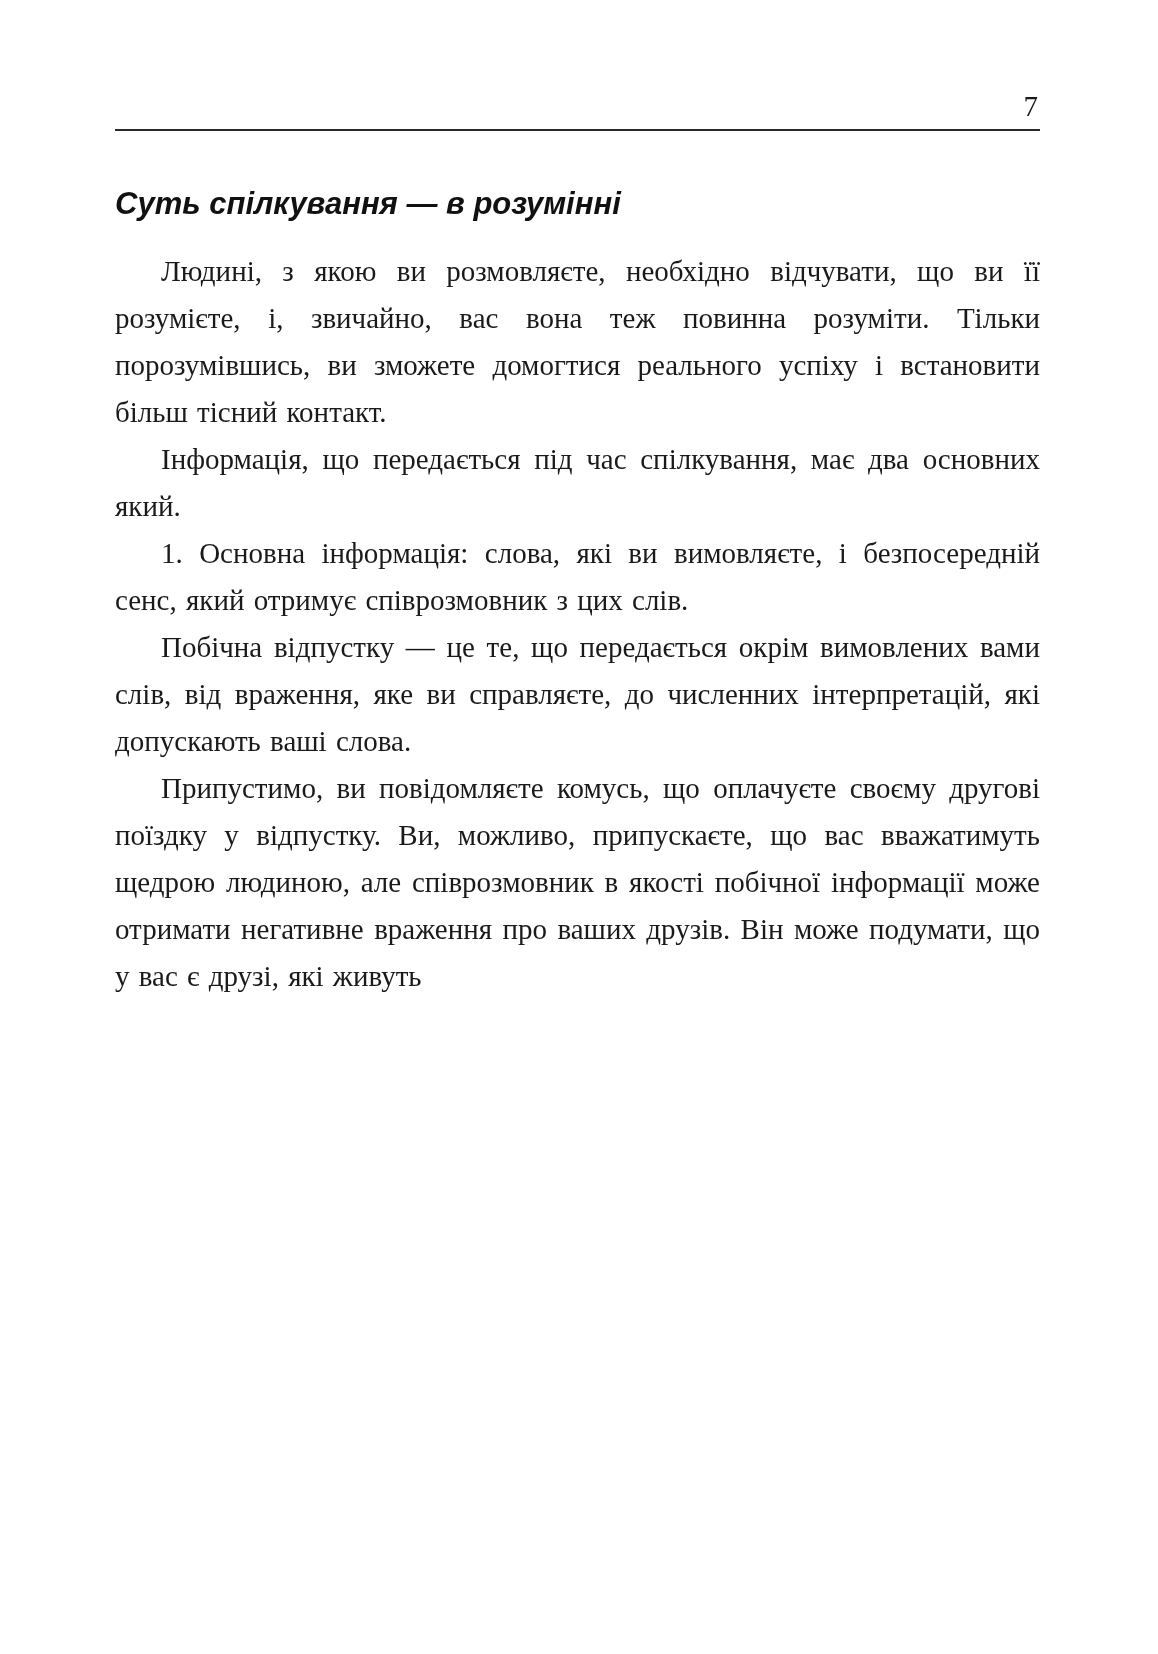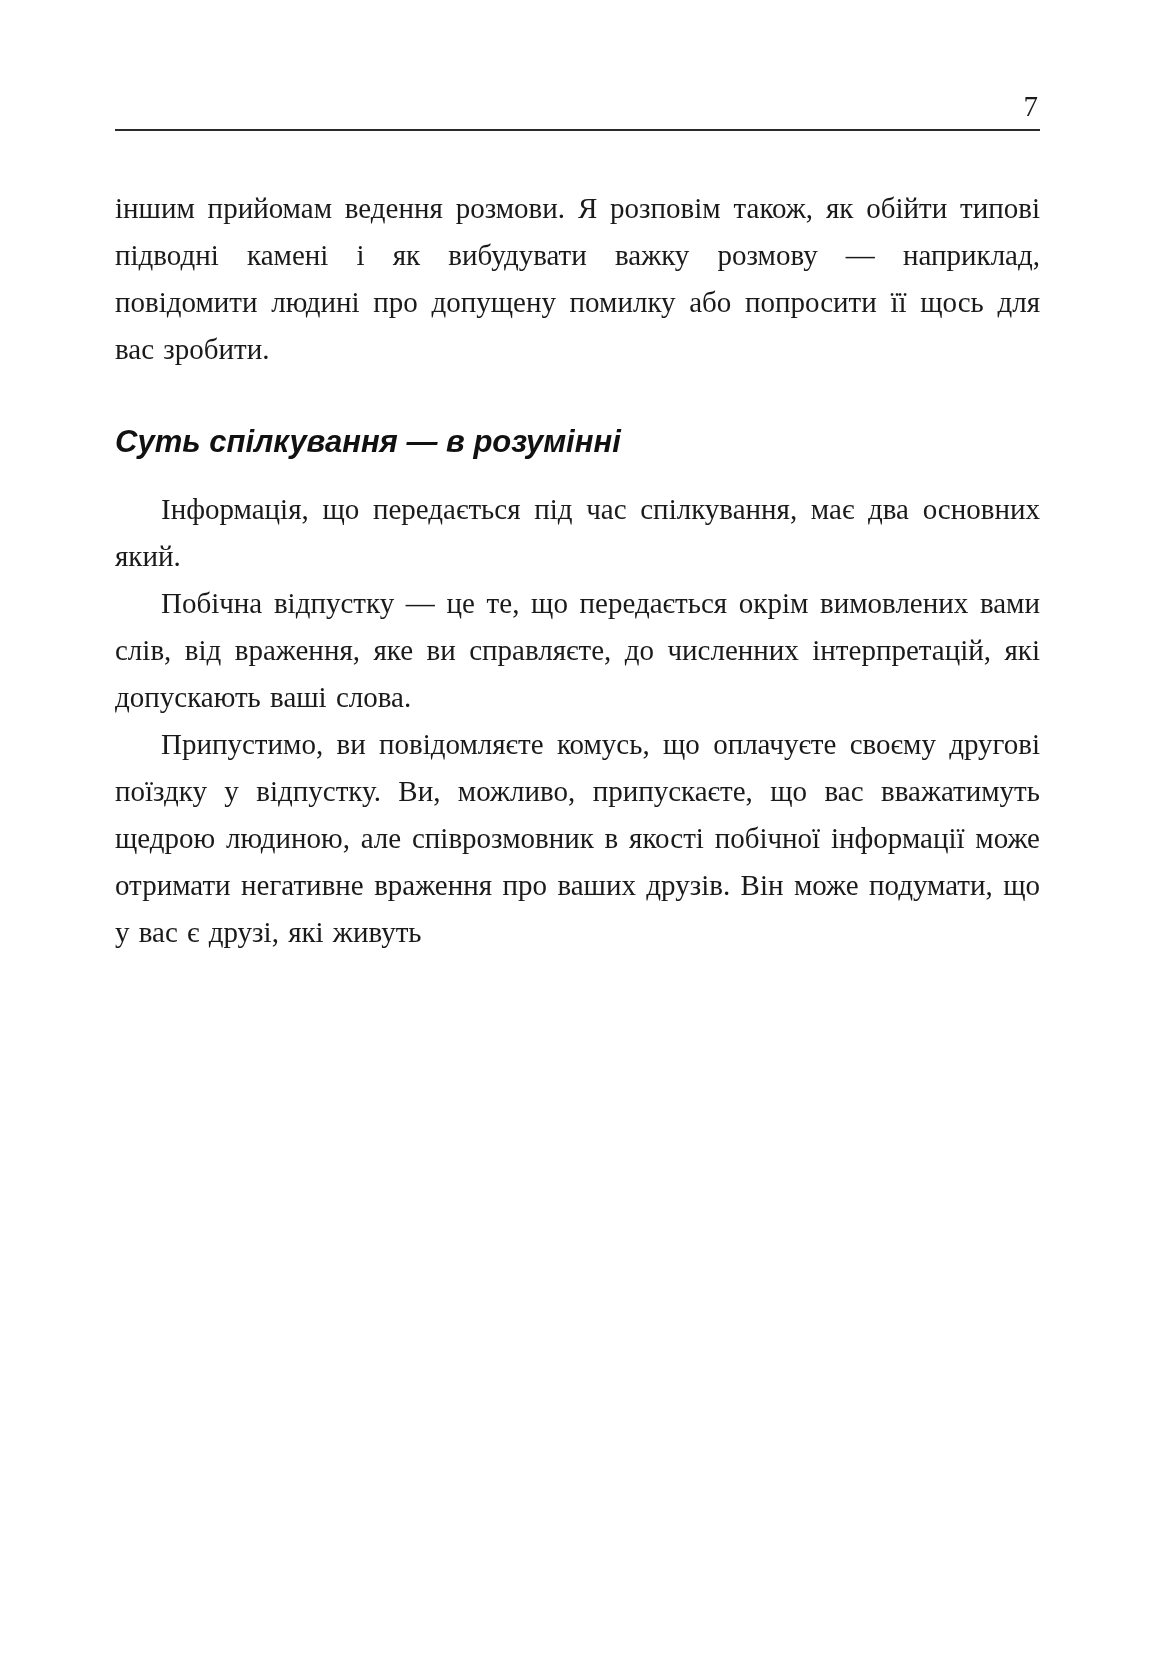--- a/index.html
+++ b/index.html
@@ -64,28 +64,29 @@
 <div class="page">
 
   <div class="page-header">
     <span class="page-number">7</span>
   </div>
 
   <hr class="header-rule">
 
   <div class="content">
 
-    <p class="body-par">іншим прийомам ведення розмови. Я розповім також, як обійти типові підводні камені і як вибудувати важку розмову — наприклад, повідомити людині про допущену помилку або попросити її щось для вас зробити.</p>
 
 
     <h2 class="section-heading">Суть спілкування — в розумінні</h2>
 
+    <p class="body-par indent">Людині, з якою ви розмовляєте, необхідно відчувати, що ви її розумієте, і, звичайно, вас вона теж повинна розуміти. Тільки порозумівшись, ви зможете домогтися реального успіху і встановити більш тісний контакт.</p>
 
     <p class="body-par indent">Інформація, що передається під час спілкування, має два основних який.</p>
 
+    <p class="body-par indent">1. Основна інформація: слова, які ви вимовляєте, і безпосередній сенс, який отримує співрозмовник з цих слів.</p>
 
 
     <p class="body-par indent">Побічна відпустку — це те, що передається окрім вимовлених вами слів, від враження, яке ви справляєте, до численних інтерпретацій, які допускають ваші слова.</p>
 
     <p class="body-par indent">Припустимо, ви повідомляєте комусь, що оплачуєте своєму другові поїздку у відпустку. Ви, можливо, припускаєте, що вас вважатимуть щедрою людиною, але співрозмовник в якості побічної інформації може отримати негативне враження про ваших друзів. Він може подумати, що у вас є друзі, які живуть</p>
 
   </div>
 
 </div>
 

